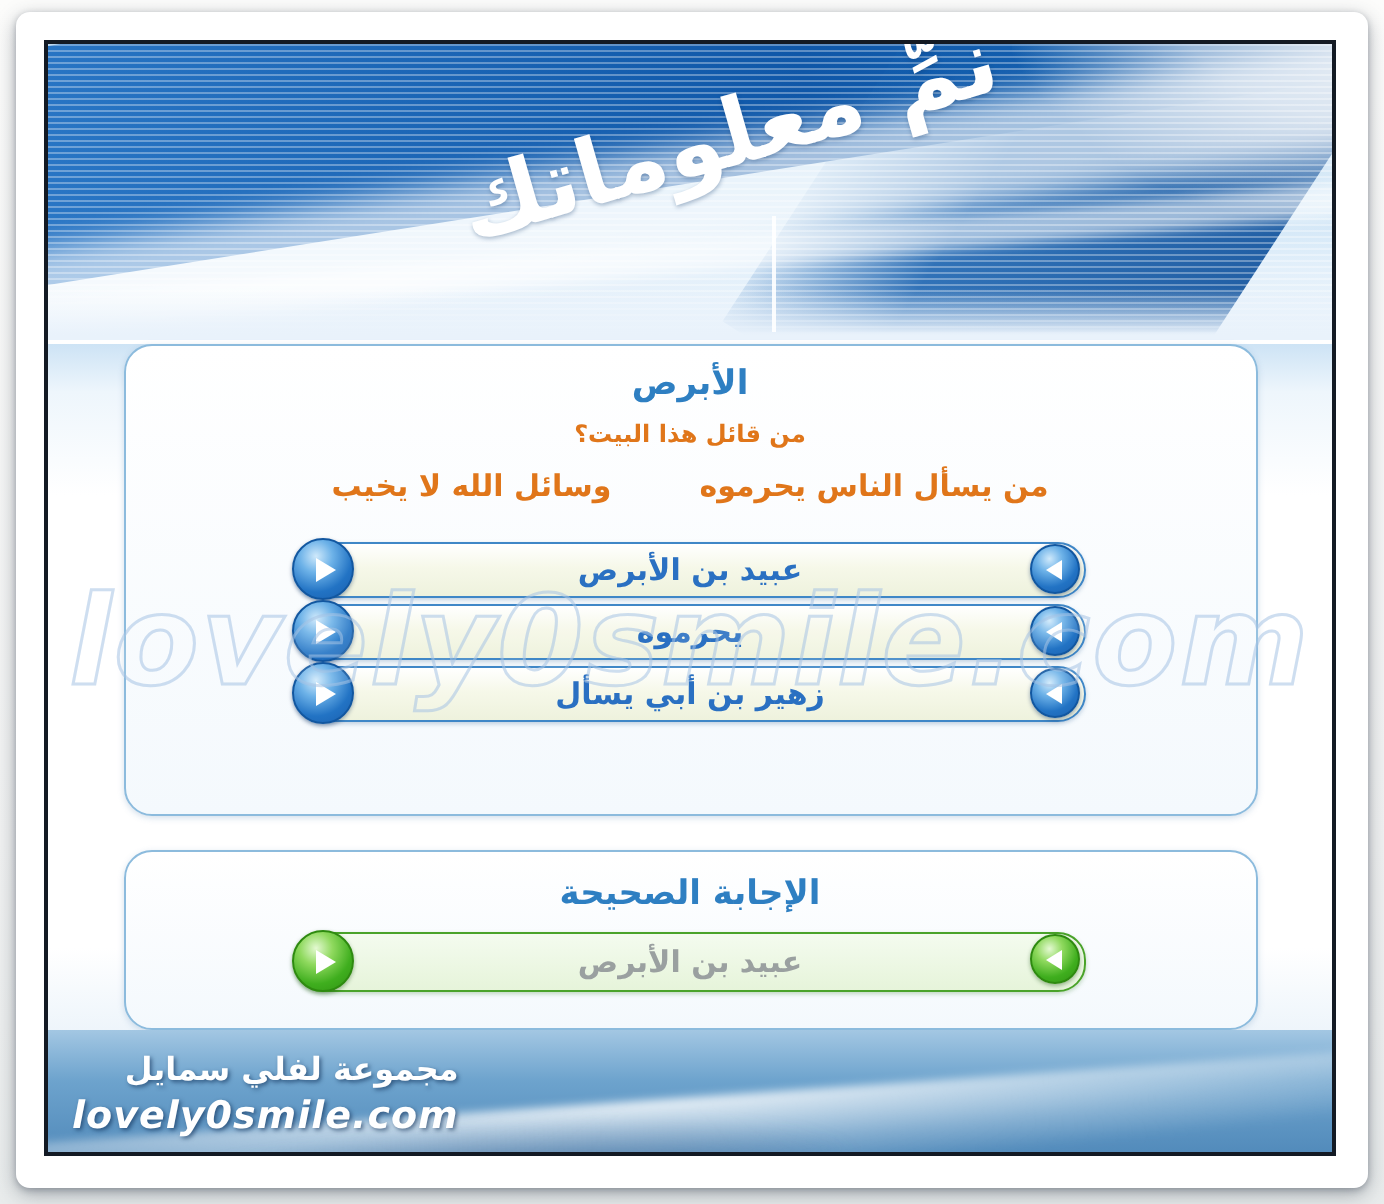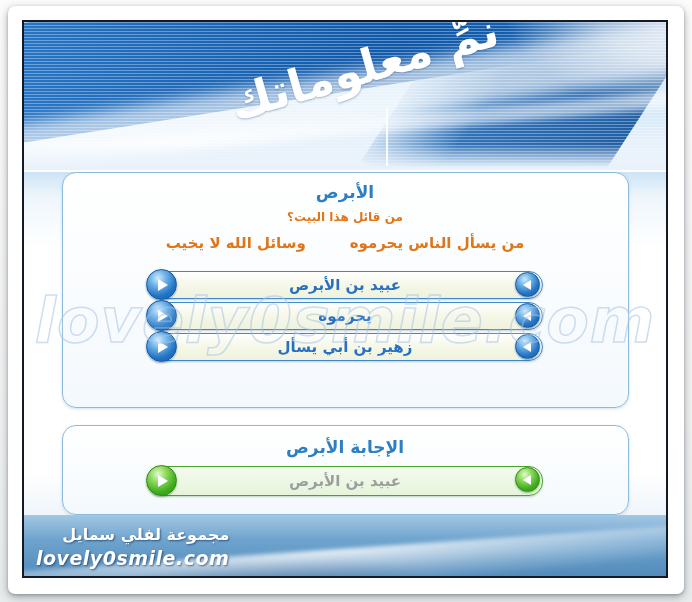--- a/index.html
+++ b/index.html
@@ -174,21 +174,21 @@
                 <span class="tri-left"></span>
               </div>
             <div class="circle-btn cb-blue cb-left">
                 <span class="tri-right"></span>
               </div>
           </div>
         </div>
       </div>
 
       <div class="panel panel-answer">
-        <div class="panel-title">الإجابة الأبرص</div>
+        <div class="panel-title">الإجابة الصحيحة</div>
         <div class="answer-row green-row" style="margin-top:8px;">
           <div class="pill pill-green"></div>
           <div class="pill-label pill-label-gray">عبيد بن الأبرص</div>
           <div class="circle-btn cb-green cb-right">
               <span class="tri-left"></span>
             </div>
           <div class="circle-btn cb-green cb-left">
               <span class="tri-right"></span>
             </div>
         </div>

